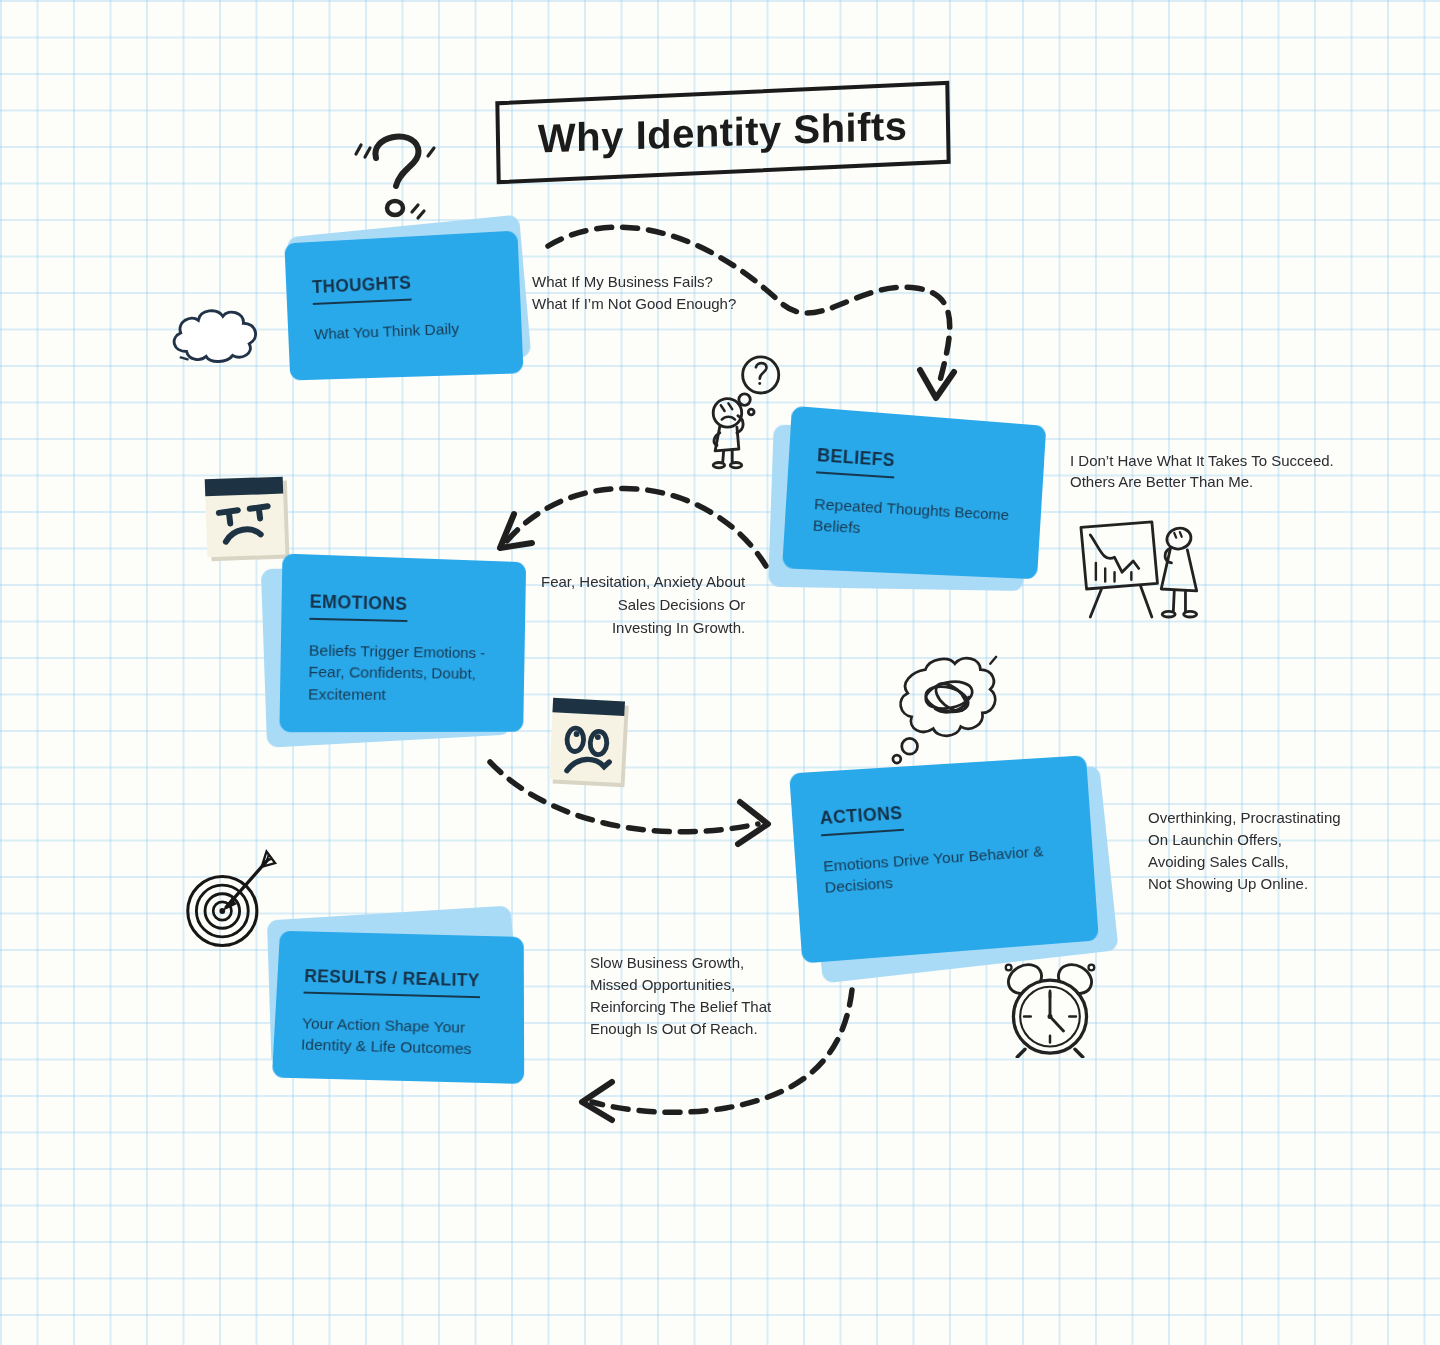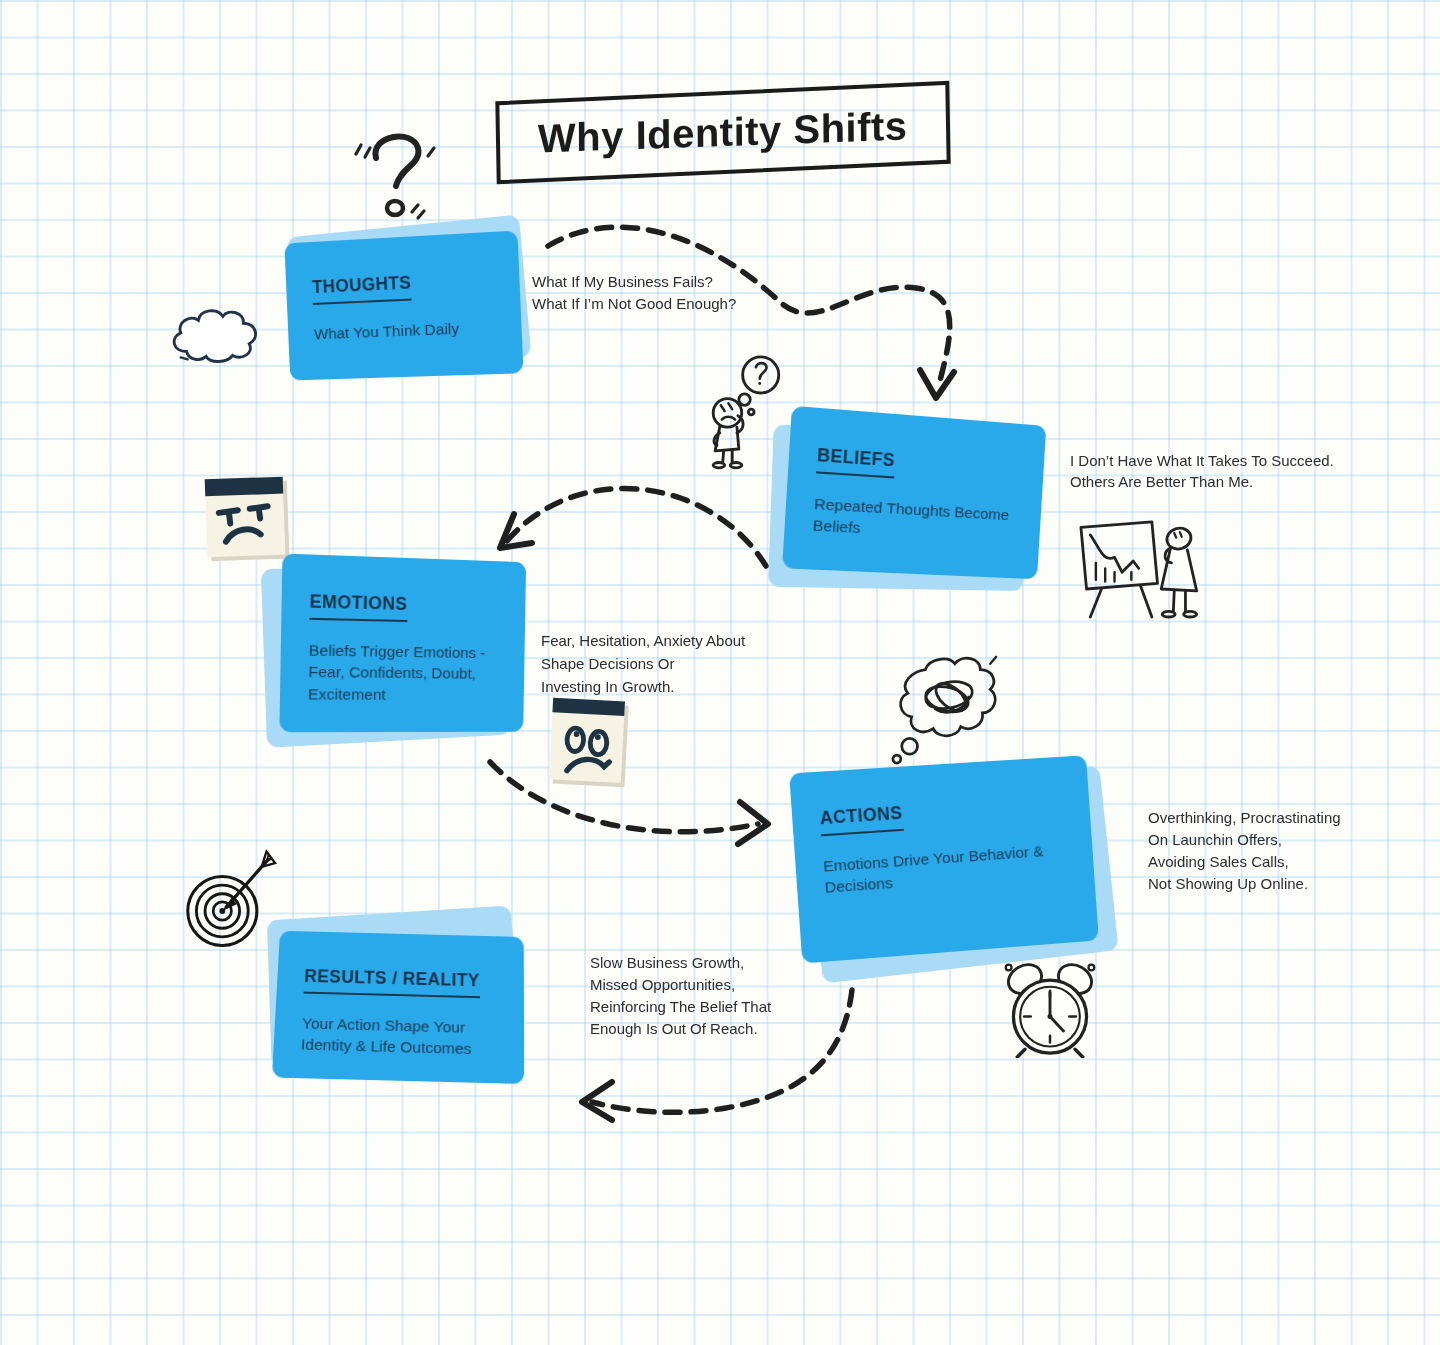--- a/index.html
+++ b/index.html
@@ -58,21 +58,21 @@
   .c-actions .face{transform:rotate(-4deg) perspective(800px) rotateY(4deg);}
   .c-actions .shadow{transform:translate(17px,15px) rotate(-6deg) perspective(800px) rotateY(4deg);}
 
   .c-results{left:276px;top:932px;width:248px;height:148px;}
   .c-results .face{transform:rotate(1.5deg) perspective(520px) rotateX(7deg);}
   .c-results .shadow{transform:translate(-7px,-21px) rotate(-3.5deg) perspective(520px) rotateX(7deg);}
 
   .note{position:absolute;font-size:15px;line-height:22px;color:#2c2c32;font-weight:500;}
   .n1{left:532px;top:271px;}
   .n2{left:1070px;top:450px;line-height:21px;}
-  .n3{left:541px;top:629px;line-height:23px;}
+  .n3{left:541px;top:570px;line-height:23px;text-align:right;}
   .n4{left:1104px;top:807px;margin-left:44px;}
   .n5{left:566px;top:952px;margin-left:24px;}
 
   .doodle{position:absolute;}
 </style>
 </head>
 <body>
 
 <div class="page">
 
@@ -244,21 +244,21 @@
     <div>Others Are Better Than Me.</div>
   </div>
 
   <div class="note n1">
     <div>What If My Business Fails?</div>
     <div>What If I’m Not Good Enough?</div>
   </div>
 
   <div class="note n3">
     <div>Fear, Hesitation, Anxiety About</div>
-    <div>Shape Decisions Or</div>
+    <div>Sales Decisions Or</div>
     <div>Investing In Growth.</div>
   </div>
 
   <div class="note n4">
     <div>Overthinking, Procrastinating</div>
     <div>On Launchin Offers,</div>
     <div>Avoiding Sales Calls,</div>
     <div>Not Showing Up Online.</div>
   </div>
 

